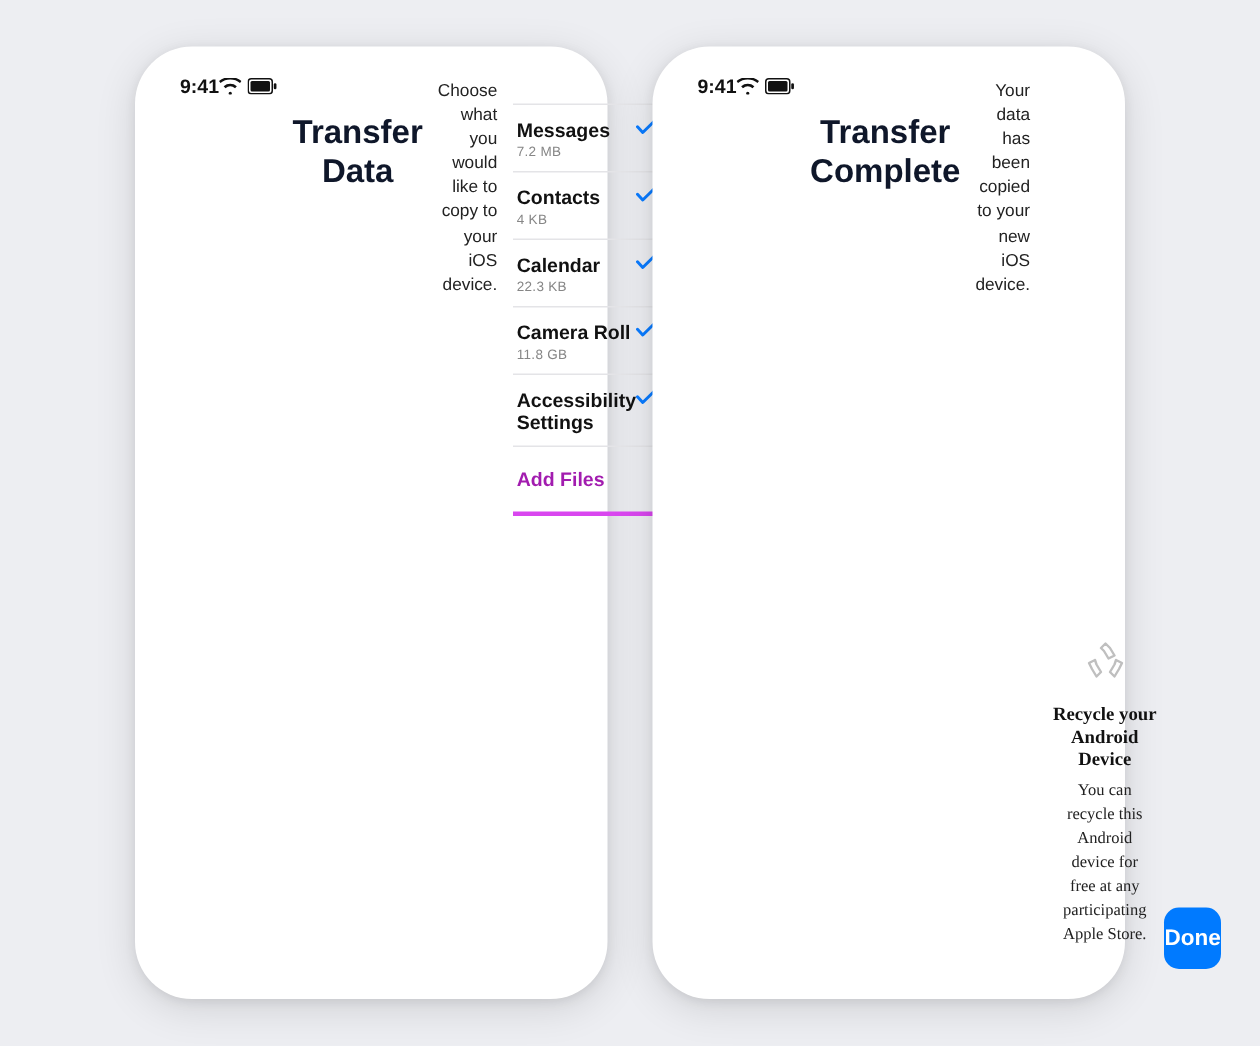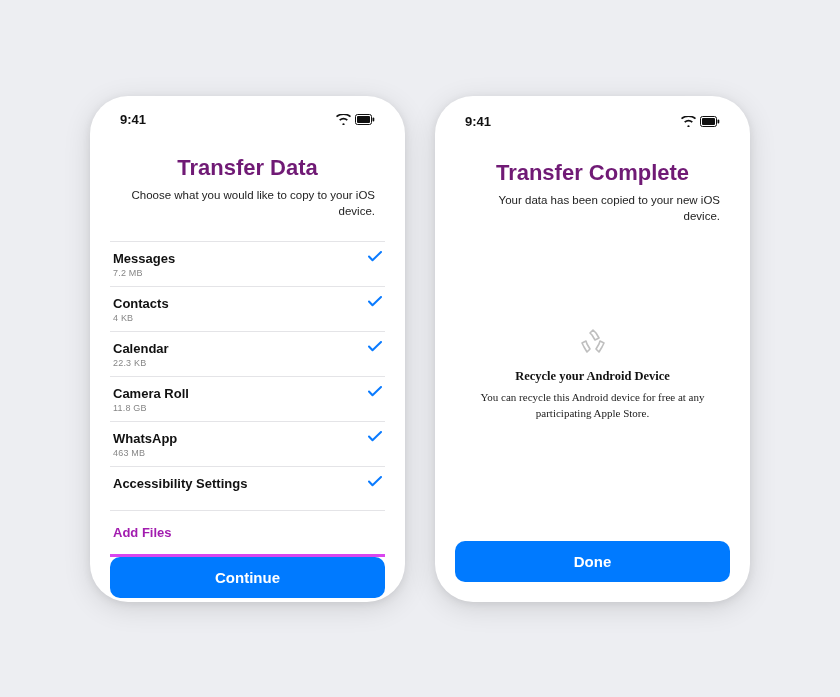--- a/index.html
+++ b/index.html
@@ -8,27 +8,27 @@
       width: 840px;
       height: 697px;
       display: flex;
       justify-content: center;
       align-items: center;
       gap: 30px;
       font-family: -apple-system, BlinkMacSystemFont, "Segoe UI", Helvetica, Arial, sans-serif;
     }
     .phone {
       width: 315px;
-      height: 506px;
+      height: 635px;
       background: #ffffff;
       border-radius: 38px;
       box-shadow: 0 6px 28px rgba(0,0,0,0.12), 0 2px 8px rgba(0,0,0,0.08);
       padding: 16px 20px 20px 20px;
       display: flex;
-      flex-direction: column;
+      flex-direction: row;
     }
     
     .status-bar {
       display: flex;
       justify-content: space-between;
       align-items: center;
       height: 20px;
       padding: 0 10px;
       font-size: 13px;
       font-weight: 600;
@@ -39,21 +39,21 @@
       align-items: center;
       gap: 4px;
     }
     .status-icons svg { display: block; }
     
     .screen-title {
       font-size: 22px;
       font-weight: 700;
       text-align: center;
       margin-top: 28px;
-      color: #701a75;
+      color: #0f172a;
     }
     .screen-subtitle {
       font-size: 11.5px;
       text-align: right;
       color: #222;
       margin-top: 6px;
       line-height: 1.4;
       padding: 0 10px;
     }
     .screen-extra {
@@ -181,31 +181,20 @@
         <span class="row-label">Camera Roll</span>
         <span class="row-size">11.8 GB</span>
       </div>
       <span class="check">
         <svg width="14" height="11" viewBox="0 0 14 11">
             <path d="M1 5.5l3.5 3.8L13 1" stroke="#0a7bff" stroke-width="2" fill="none" stroke-linecap="round" stroke-linejoin="round"></path>
           </svg>
       </span>
     </div>
 
-    <div class="row">
-      <div class="row-text">
-        <span class="row-label">WhatsApp</span>
-        <span class="row-size">463 MB</span>
-      </div>
-      <span class="check">
-        <svg width="14" height="11" viewBox="0 0 14 11">
-            <path d="M1 5.5l3.5 3.8L13 1" stroke="#0a7bff" stroke-width="2" fill="none" stroke-linecap="round" stroke-linejoin="round"></path>
-          </svg>
-      </span>
-    </div>
 
     <div class="row">
       <div class="row-text">
         <span class="row-label">Accessibility Settings</span>
       </div>
       <span class="check">
         <svg width="14" height="11" viewBox="0 0 14 11">
             <path d="M1 5.5l3.5 3.8L13 1" stroke="#0a7bff" stroke-width="2" fill="none" stroke-linecap="round" stroke-linejoin="round"></path>
           </svg>
       </span>

